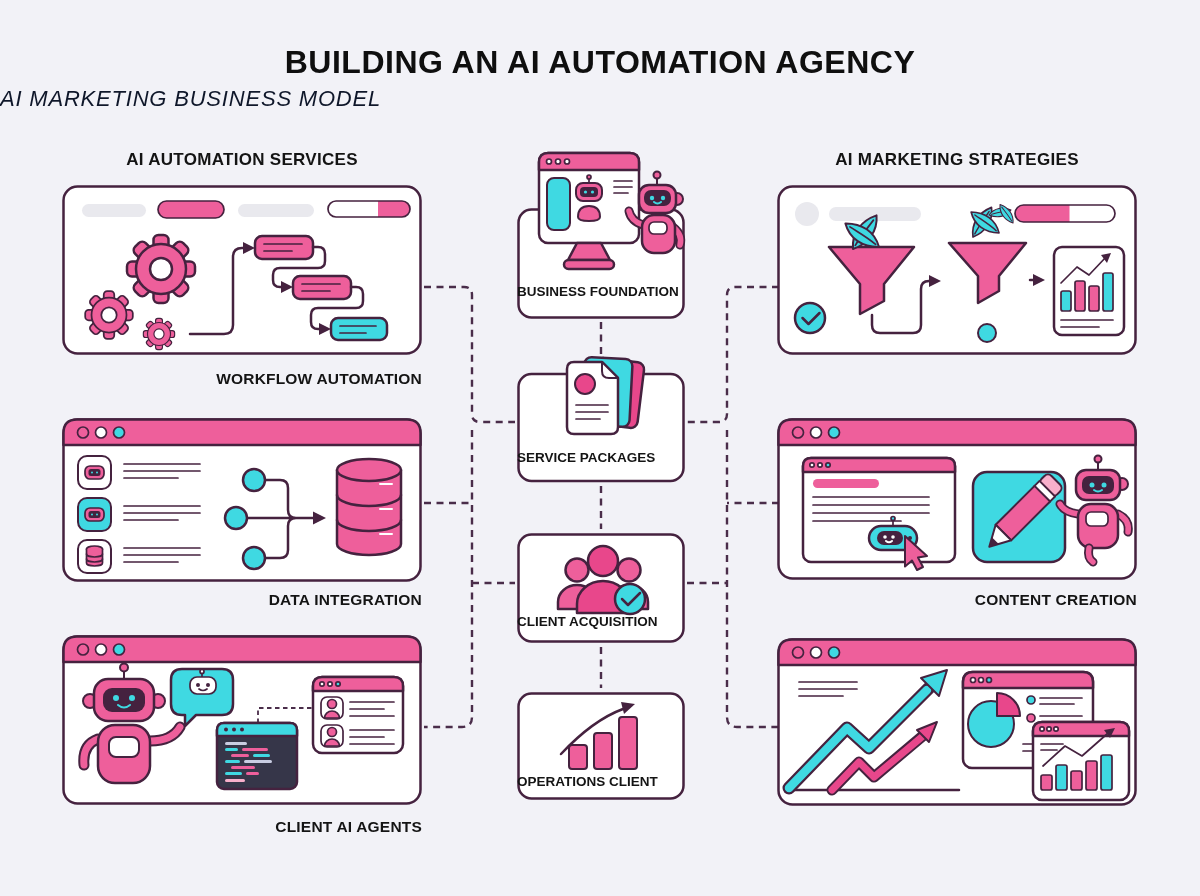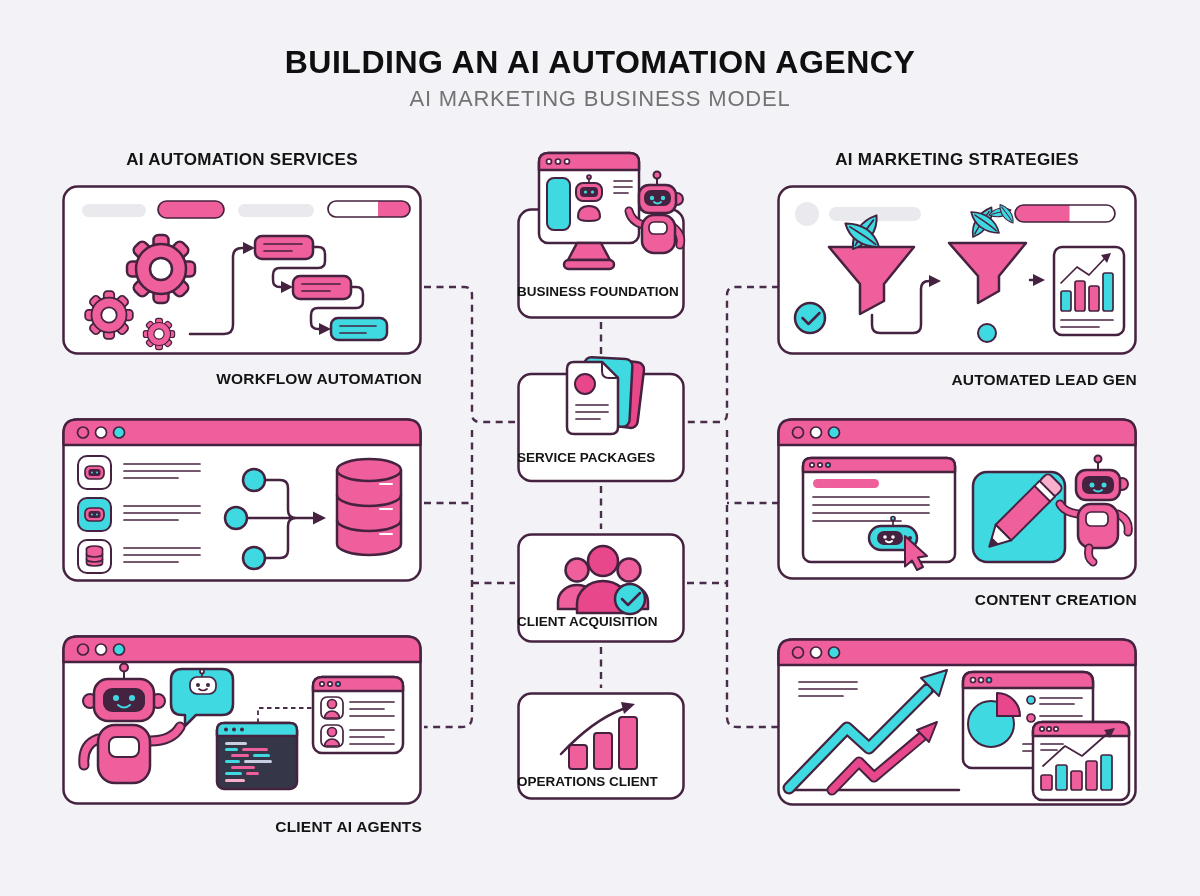--- a/index.html
+++ b/index.html
@@ -21,22 +21,22 @@
   .s-white{stroke:#fff;stroke-width:2;stroke-linecap:round}
   .s-cyan{stroke:var(--cyan);stroke-width:2;stroke-linecap:round}
   .arm{stroke:var(--outline);stroke-width:11;stroke-linecap:round;fill:none}
   .armp{stroke:var(--pink);stroke-width:7;stroke-linecap:round;fill:none}
   .arm2{stroke:var(--outline);stroke-width:9;stroke-linecap:round;fill:none}
   .armp2{stroke:var(--pink);stroke-width:5.5;stroke-linecap:round;fill:none}
   .dash{stroke:var(--dash);stroke-width:2.4;stroke-dasharray:7 5.5;fill:none}
   .dash-sm{stroke:var(--dash);stroke-width:1.8;stroke-dasharray:4.5 3.5;fill:none}
   .title{position:absolute;left:0;right:0;top:44px;text-align:center;font-size:32px;
     font-weight:800;letter-spacing:.5px;color:#0f0f0f;}
-  .subtitle{position:absolute;left:0;right:0;top:86px;text-align:center;font-size:22px;
-    font-weight:500;letter-spacing:.8px;color:#737373;}
+  .subtitle{position:absolute;left:0;right:0;top:86px;font-size:22px;
+    font-weight:500;letter-spacing:.8px;color:#0f172a;font-style:italic;}
   .colhead{position:absolute;width:360px;text-align:center;font-weight:bold;
     font-size:17px;letter-spacing:.3px;color:var(--text);}
   .cardlabel{position:absolute;width:360px;text-align:right;font-weight:bold;
     font-size:15.5px;letter-spacing:.2px;color:var(--text);}
   .centerlabel{position:absolute;width:168px;text-align:left;font-weight:bold;
     font-size:13.5px;line-height:1.25;color:var(--text);}
 </style>
 </head>
 <body>
 
@@ -149,20 +149,21 @@
       <circle cx="174" cy="100" r="11" class="f-cyan s-o"></circle>
       <circle cx="192" cy="140" r="11" class="f-cyan s-o"></circle>
     </g>
     <g>
       <path d="M275,52 V126 a32,11 0 0 0 64,0 V52" class="f-pink s-o"></path>
       <path d="M275,77 a32,11 0 0 0 64,0 M275,102 a32,11 0 0 0 64,0" class="f-none s-o"></path>
       <ellipse cx="307" cy="52" rx="32" ry="11" class="f-pink s-o"></ellipse>
       <path d="M318,66 h12 M318,91 h12 M318,116 h12" class="s-white f-none"></path>
     </g>
   </svg>
+  <div class="cardlabel" style="left:62px;top:591px">DATA INTEGRATION</div>
 
   <svg class="abs" style="left:62px;top:635px" width="360" height="170" viewBox="0 0 360 170">
     <rect x="1.5" y="1.5" width="357" height="167" rx="14" class="f-white s-o"></rect>
     <path d="M1.5,27 V15 Q1.5,1.5 15,1.5 H345 Q358.5,1.5 358.5,15 V27 Z" class="f-pink s-o"></path>
     <g>
       <circle cx="21" cy="14.5" r="5.5" class="f-pink s-thin"></circle>
       <circle cx="39" cy="14.5" r="5.5" class="f-white s-thin"></circle>
       <circle cx="57" cy="14.5" r="5.5" class="f-cyan s-thin"></circle>
     </g>
     <g>
@@ -339,21 +340,20 @@
       <rect x="277" y="62" width="70" height="88" rx="8" class="f-white s-o"></rect>
       <rect x="284" y="106" width="10" height="20" rx="2" class="f-cyan s-thin"></rect>
       <rect x="298" y="96" width="10" height="30" rx="2" class="f-pink s-thin"></rect>
       <rect x="312" y="101" width="10" height="25" rx="2" class="f-pink s-thin"></rect>
       <rect x="326" y="88" width="10" height="38" rx="2" class="f-cyan s-thin"></rect>
       <path d="M284,98 L300,82 L312,90 L329,72" class="f-none s-thin"></path>
       <polygon class="f-dark" points="334,68 324,70 330,78"></polygon>
       <path d="M284,135 h52 M284,142 h38" class="f-none s-thin"></path>
     </g>
   </svg>
-  <div class="cardlabel" style="left:777px;top:371px">AUTOMATED LEAD GEN</div>
 
   <svg class="abs" style="left:777px;top:418px" width="360" height="162" viewBox="0 0 360 162">
     <rect x="1.5" y="1.5" width="357" height="159" rx="14" class="f-white s-o"></rect>
     <path d="M1.5,27 V15 Q1.5,1.5 15,1.5 H345 Q358.5,1.5 358.5,15 V27 Z" class="f-pink s-o"></path>
     <g>
       <circle cx="21" cy="14.5" r="5.5" class="f-pink s-thin"></circle>
       <circle cx="39" cy="14.5" r="5.5" class="f-white s-thin"></circle>
       <circle cx="57" cy="14.5" r="5.5" class="f-cyan s-thin"></circle>
     </g>
     <g>

